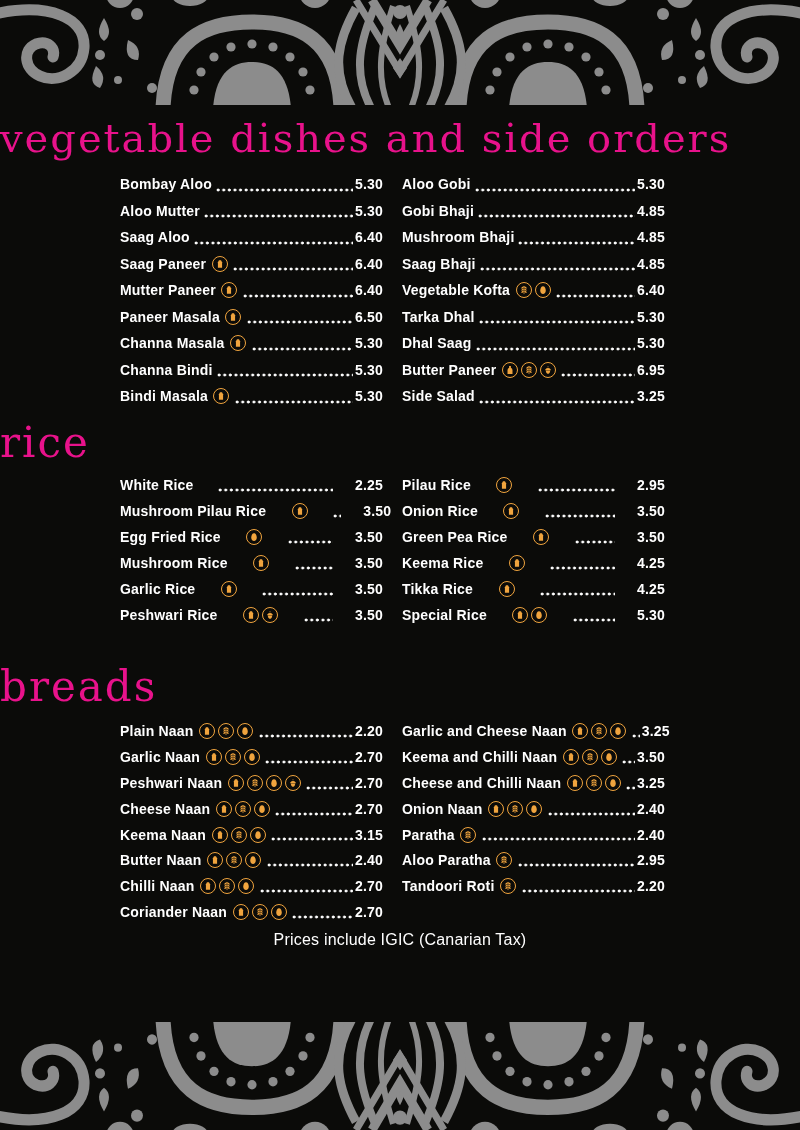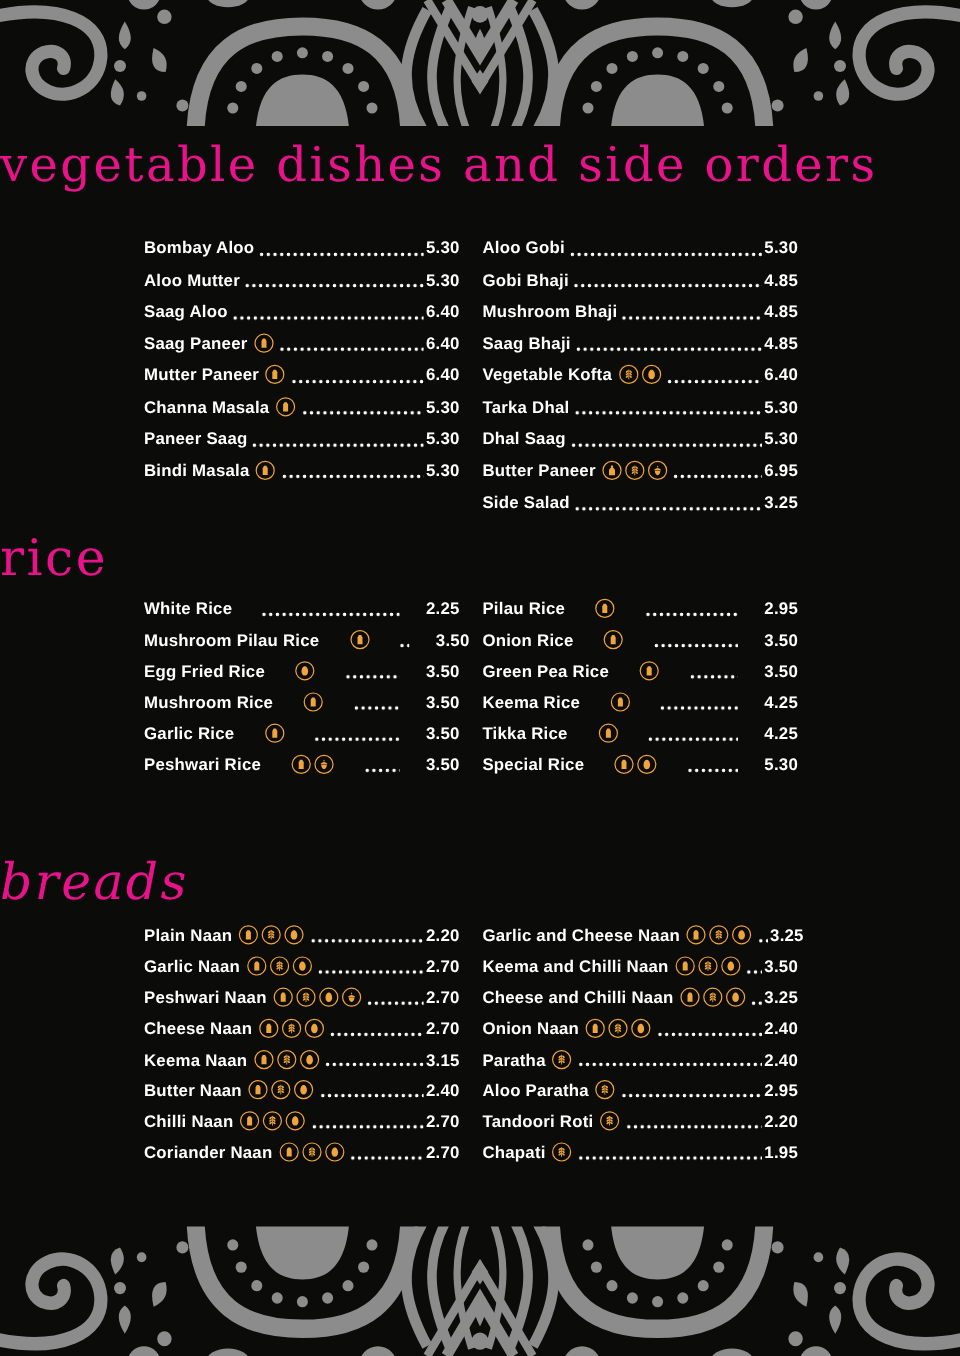--- a/index.html
+++ b/index.html
@@ -26,26 +26,26 @@
   .menu-heading{
     margin:10px 0 0;text-align:left;
     font-family:"DejaVu Serif",serif;font-weight:normal;
     color:var(--pink);font-size:40px;line-height:46px;letter-spacing:2px;
   }
   .menu-heading.small{font-size:42px;}
 
   .cols{display:flex;justify-content:space-between;padding:0 135px 0 120px;}
   .col{width:263px;}
 
-  .sec-veg .cols{margin-top:32px;}
+  .sec-veg .cols{margin-top:10px;}
   .sec-veg .menu-row{height:26.5px;}
   .sec-rice .menu-heading{}
   .sec-rice .cols{margin-top:6px;}
   .sec-rice .menu-row{height:26px;gap:20px;}
-  .sec-breads .menu-heading{margin-top:62px;font-style:italic;}
+  .sec-breads .menu-heading{margin-top:36px;}
   .sec-breads .cols{margin-top:9px;gap:13px;}
   .sec-breads .menu-row{height:25.8px;}
 
   .menu-row{
     display:flex;align-items:center;
     color:var(--white);font-weight:bold;font-size:14px;letter-spacing:0.2px;
   }
   .menu-name{white-space:nowrap;}
   .badges{display:inline-flex;align-items:center;margin-left:4px;}
   .badge{
@@ -155,33 +155,45 @@
                 <span class="badge">
                   <svg viewBox="0 0 12 12">
                     <path fill="currentColor" d="M3.5 3.8 L4.8 1.4 H7.2 L8.5 3.8 V10.6 H3.5 Z"></path>
                   </svg>
                 </span>
               </span>
               <span class="leader"></span>
               <span class="menu-price">6.40</span>
             </div>
             <div class="menu-row">
+              <span class="menu-name">Paneer Masala</span>
+              <span class="badges">
+                <span class="badge">
+                  <svg viewBox="0 0 12 12">
+                    <path fill="currentColor" d="M3.5 3.8 L4.8 1.4 H7.2 L8.5 3.8 V10.6 H3.5 Z"></path>
+                  </svg>
+                </span>
+              </span>
+              <span class="leader"></span>
+              <span class="menu-price">6.50</span>
+            </div>
+            <div class="menu-row">
               <span class="menu-name">Channa Masala</span>
               <span class="badges">
                 <span class="badge">
                   <svg viewBox="0 0 12 12">
                     <path fill="currentColor" d="M3.5 3.8 L4.8 1.4 H7.2 L8.5 3.8 V10.6 H3.5 Z"></path>
                   </svg>
                 </span>
               </span>
               <span class="leader"></span>
               <span class="menu-price">5.30</span>
             </div>
             <div class="menu-row">
-              <span class="menu-name">Paneer Saag</span>
+              <span class="menu-name">Channa Bindi</span>
               <span class="leader"></span>
               <span class="menu-price">5.30</span>
             </div>
             <div class="menu-row">
               <span class="menu-name">Bindi Masala</span>
               <span class="badges">
                 <span class="badge">
                   <svg viewBox="0 0 12 12">
                     <path fill="currentColor" d="M3.5 3.8 L4.8 1.4 H7.2 L8.5 3.8 V10.6 H3.5 Z"></path>
                   </svg>
@@ -879,44 +891,25 @@
                       <ellipse cx="7.8" cy="5.7" rx="1.6" ry="0.9" transform="rotate(38 7.8 5.7)"></ellipse>
                       <ellipse cx="4.2" cy="8.2" rx="1.6" ry="0.9" transform="rotate(-38 4.2 8.2)"></ellipse>
                       <ellipse cx="7.8" cy="8.2" rx="1.6" ry="0.9" transform="rotate(38 7.8 8.2)"></ellipse>
                     </g>
                   </svg>
                 </span>
               </span>
               <span class="leader"></span>
               <span class="menu-price">2.20</span>
             </div>
-            <div class="menu-row">
-              <span class="menu-name">Chapati</span>
-              <span class="badges">
-                <span class="badge">
-                  <svg viewBox="0 0 12 12">
-                    <g fill="currentColor">
-                      <rect x="5.55" y="1" width="0.9" height="10" rx="0.45"></rect>
-                      <ellipse cx="4.2" cy="3.2" rx="1.6" ry="0.9" transform="rotate(-38 4.2 3.2)"></ellipse>
-                      <ellipse cx="7.8" cy="3.2" rx="1.6" ry="0.9" transform="rotate(38 7.8 3.2)"></ellipse>
-                      <ellipse cx="4.2" cy="5.7" rx="1.6" ry="0.9" transform="rotate(-38 4.2 5.7)"></ellipse>
-                      <ellipse cx="7.8" cy="5.7" rx="1.6" ry="0.9" transform="rotate(38 7.8 5.7)"></ellipse>
-                      <ellipse cx="4.2" cy="8.2" rx="1.6" ry="0.9" transform="rotate(-38 4.2 8.2)"></ellipse>
-                      <ellipse cx="7.8" cy="8.2" rx="1.6" ry="0.9" transform="rotate(38 7.8 8.2)"></ellipse>
-                    </g>
-                  </svg>
-                </span>
-              </span>
-              <span class="leader"></span>
-              <span class="menu-price">1.95</span>
-            </div>
           </div>
       </div>
     </section>
 
+    <div class="footer-note">Prices include IGIC (Canarian Tax)</div>
 
   </div>
 
   <div class="band band-bottom">
       <svg viewBox="0 0 800 105" preserveAspectRatio="none">
         <defs>
           <g id="hp2" fill="currentColor">
             <path d="M-6 14 C 50 2, 86 18, 84 48 C 82 72, 58 84, 40 76 C 24 69, 22 50, 36 44 C 47 40, 56 47, 53 57" fill="none" stroke="currentColor" stroke-width="11" stroke-linecap="round"></path>
             <path d="M104 18 q10 16 0 23 q-10 -7 0 -23"></path>
             <circle cx="100" cy="55" r="5"></circle>

